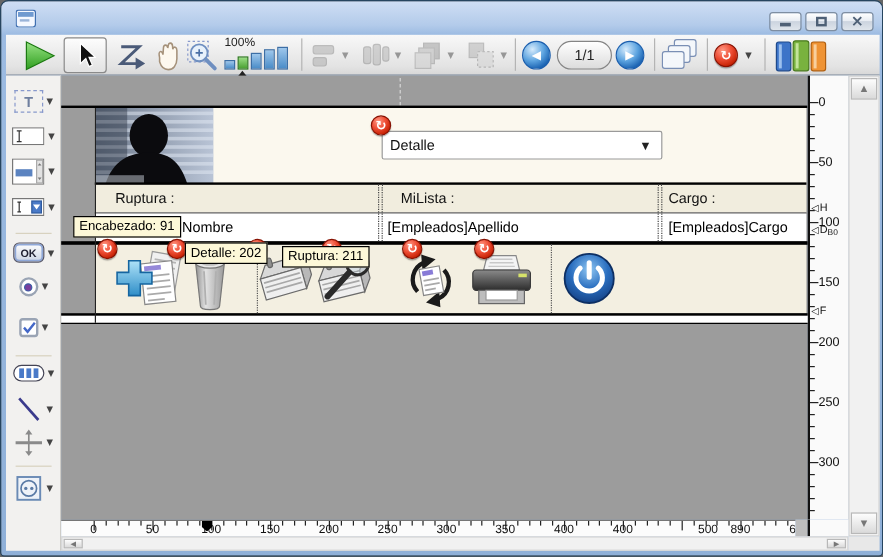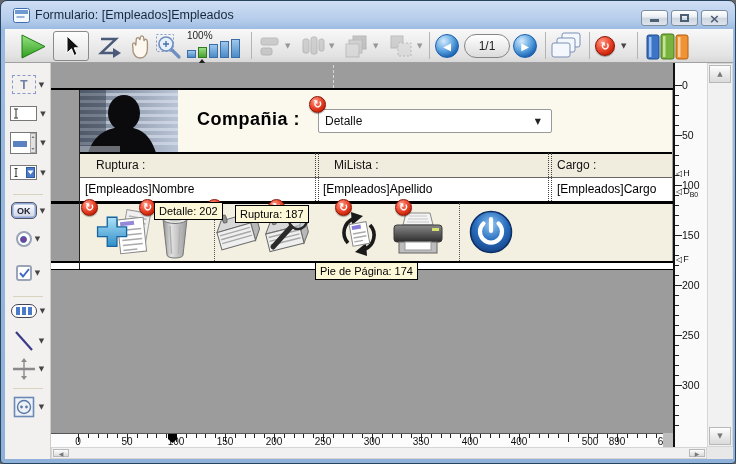--- a/index.html
+++ b/index.html
@@ -88,21 +88,20 @@
 <body>
 
 <div class="window">
 
   <div class="abs titlebar">
     <svg class="abs" style="left:12px;top:7px" width="17" height="15">
       <rect x="0.5" y="0.5" width="16" height="14" rx="2" fill="#f4f8ff" stroke="#3f6fb0"></rect>
       <rect x="2" y="2" width="13" height="4" fill="#6f9ad0"></rect>
       <rect x="3.5" y="8" width="8" height="2" fill="#9ab4d8"></rect>
     </svg>
-    <div class="abs title-text">Formulario: [Empleados]Empleados</div>
     <div class="abs winbtn tbtn" style="left:640px">
         <div class="minbar"></div>
       </div>
     <div class="abs winbtn tbtn" style="left:670px">
         <div class="maxbox"></div>
       </div>
     <div class="abs winbtn tbtn" style="left:700px;font-size:13px;font-weight:bold">
         <span class="glyph">×</span>
       </div>
   </div>
@@ -315,21 +314,20 @@
         <rect y="38" width="98" height="3"></rect>
       <rect y="45" width="98" height="3"></rect>
         <rect y="52" width="98" height="3"></rect>
     </g>
     <rect width="26" height="63" fill="#2a3442" opacity="0.45"></rect>
     <ellipse cx="44" cy="23" rx="16" ry="18" fill="#0b0b0e"></ellipse>
     <path d="M8,63 C14,44 28,37 44,37 C60,37 70,44 76,63 Z" fill="#0b0b0e"></path>
     <rect y="56" width="40" height="7" fill="#c8cdd6" opacity="0.5"></rect>
   </svg>
 
-  <div class="abs" style="left:196px;top:108px;font-size:18px;font-weight:bold;color:#000;letter-spacing:.5px;z-index:2">Compañia :</div>
   <div class="abs combo">
     <span style="padding-left:6px;font-size:12px;color:#111">Detalle</span>
     <span class="glyph" style="position:absolute;right:10px;font-size:8px;color:#222">▼</span>
   </div>
   <div class="abs badge glyph" style="left:308px;top:95px;z-index:4">
       <span>↻</span>
     </div>
 
   <div class="abs hline" style="left:78px;top:151px;width:593px;height:1.5px;z-index:2"></div>
   <div class="abs band" style="left:78px;top:152px;width:593px;height:24px;background:#f1edde"></div>
@@ -457,23 +455,23 @@
       <span>↻</span>
     </div>
   <div class="abs badge glyph" style="left:394px;top:198px;z-index:4">
       <span>↻</span>
     </div>
 
   <div class="abs hline" style="left:50px;top:260px;width:622px;height:1.5px;z-index:2"></div>
   <div class="abs" style="left:50px;top:261.5px;width:622px;height:6px;background:#fff;z-index:1"></div>
   <div class="abs hline" style="left:50px;top:267.5px;width:622px;height:1.5px;z-index:2"></div>
 
+  <div class="tooltip-label" style="left:60px;top:179px">Encabezado: 91</div>
   <div class="tooltip-label" style="left:153px;top:201px">Detalle: 202</div>
-  <div class="tooltip-label" style="left:234px;top:204px">Ruptura: 187</div>
-  <div class="tooltip-label" style="left:314px;top:261px">Pie de Página: 174</div>
+  <div class="tooltip-label" style="left:234px;top:204px">Ruptura: 211</div>
 
   <div class="abs vruler" id="vruler">
       <div class="vtick" style="top: 22px; width: 7px;"></div>
       <div class="vtick" style="top: 32px; width: 4px;"></div>
       <div class="vtick" style="top: 42px; width: 4px;"></div>
       <div class="vtick" style="top: 52px; width: 4px;"></div>
       <div class="vtick" style="top: 62px; width: 4px;"></div>
       <div class="vtick" style="top: 72px; width: 7px;"></div>
       <div class="vtick" style="top: 82px; width: 4px;"></div>
       <div class="vtick" style="top: 92px; width: 4px;"></div>

